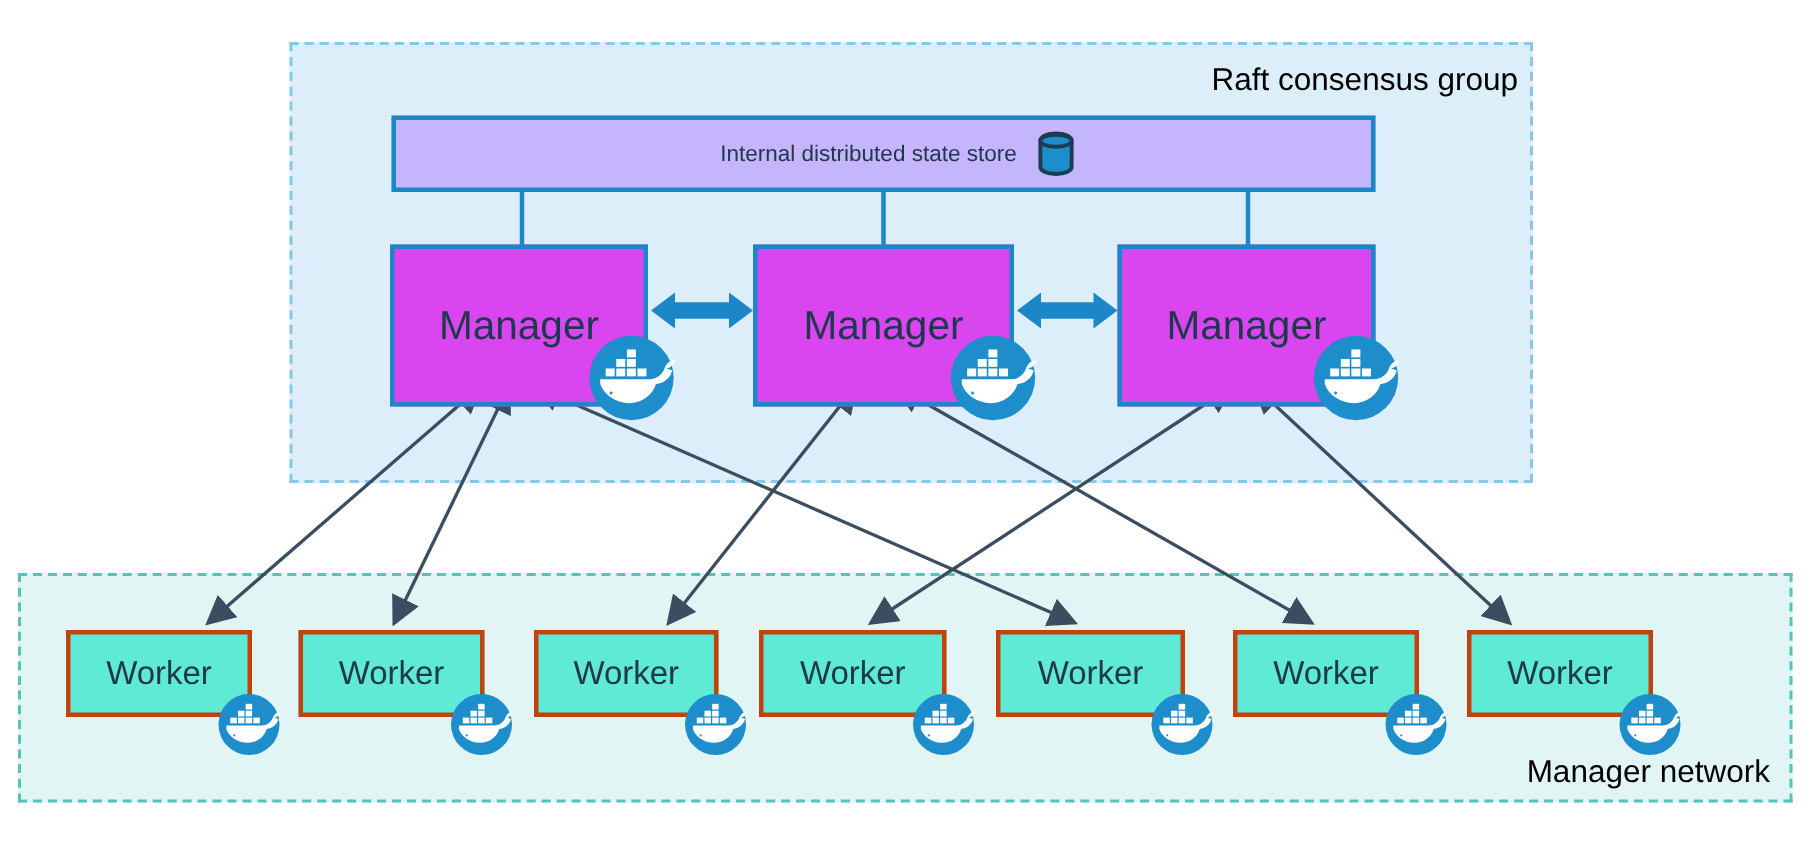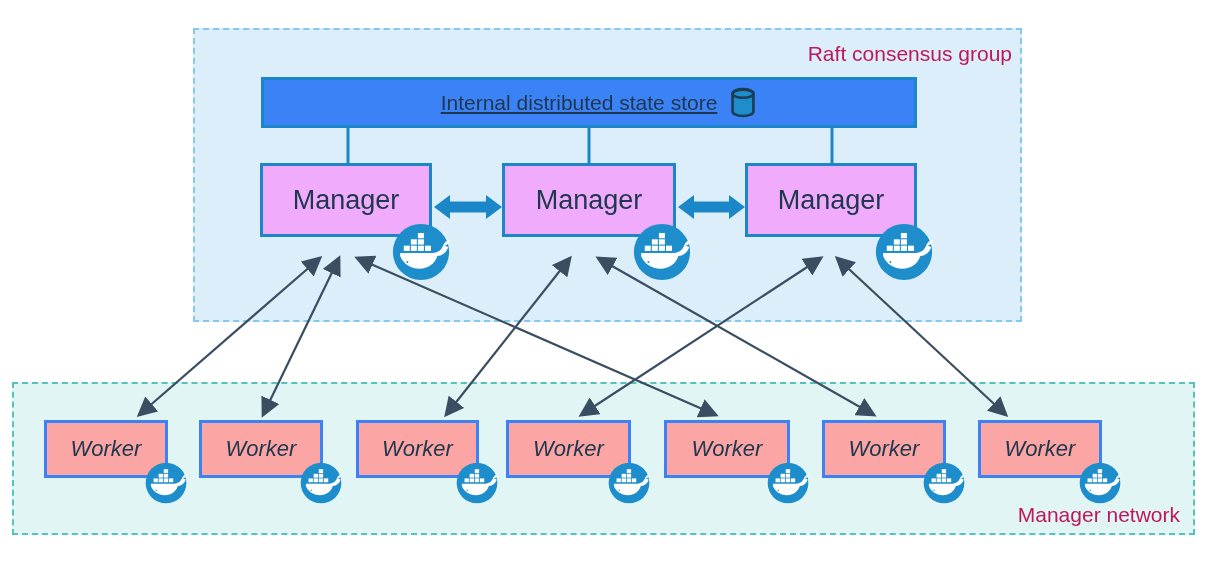--- a/index.html
+++ b/index.html
@@ -4,33 +4,33 @@
 <style>
   html,body{margin:0;padding:0;background:#ffffff;}
   body{font-family:"Liberation Sans","DejaVu Sans",sans-serif;}
   #canvas{position:relative;width:1207px;height:566px;background:#ffffff;overflow:hidden;}
 
   
   .group{position:absolute;box-sizing:border-box;z-index:0;}
   .raft-group{left:193px;top:28px;width:829px;height:294px;background:#dceefa;border:2px dashed #85c8ea;}
   .gossip-group{left:12px;top:382px;width:1183px;height:153px;background:#e1f6f4;border:2px dashed #55c3bb;}
 
-  .group-label{position:absolute;color:#be185d;font-size:21px;text-align:right;z-index:4;}
+  .group-label{position:absolute;color:#000000;font-size:21px;text-align:right;z-index:4;}
   .raft-label{left:700px;top:42px;width:312px;}
   .gossip-label{left:880px;top:503px;width:300px;}
 
   
   .node{position:absolute;box-sizing:border-box;display:flex;align-items:center;justify-content:center;z-index:2;color:#20384e;}
-  .store-box{left:261px;top:77px;width:656px;height:51px;background:#3b82f6;border:3px solid #1b86c8;font-size:21px;text-decoration:underline;}
+  .store-box{left:261px;top:77px;width:656px;height:51px;background:#c4b5fd;border:3px solid #1b86c8;font-size:15px;}
   .store-inner{display:flex;align-items:center;gap:12px;transform:translateX(10px);}
-  .manager-box{top:163px;height:74px;background:#f0abfc;border:3px solid #1b86c8;font-size:27px;}
+  .manager-box{top:163px;height:108px;background:#d946ef;border:3px solid #1b86c8;font-size:27px;}
   .m1{left:260px;width:172px;}
   .m2{left:502px;width:174px;}
   .m3{left:745px;width:172px;}
-  .worker-box{top:420px;height:58px;background:#fca5a5;border:3px solid #3b82f6;font-size:22px;font-style:italic;}
+  .worker-box{top:420px;height:58px;background:#5eead4;border:3px solid #c2410c;font-size:22px;}
   .w1{left:44px;width:124px;}
   .w2{left:199px;width:124px;}
   .w3{left:356px;width:123px;}
   .w4{left:506px;width:125px;}
   .w5{left:664px;width:126px;}
   .w6{left:822px;width:124px;}
   .w7{left:978px;width:124px;}
 
   
   .badge{position:absolute;z-index:3;}

